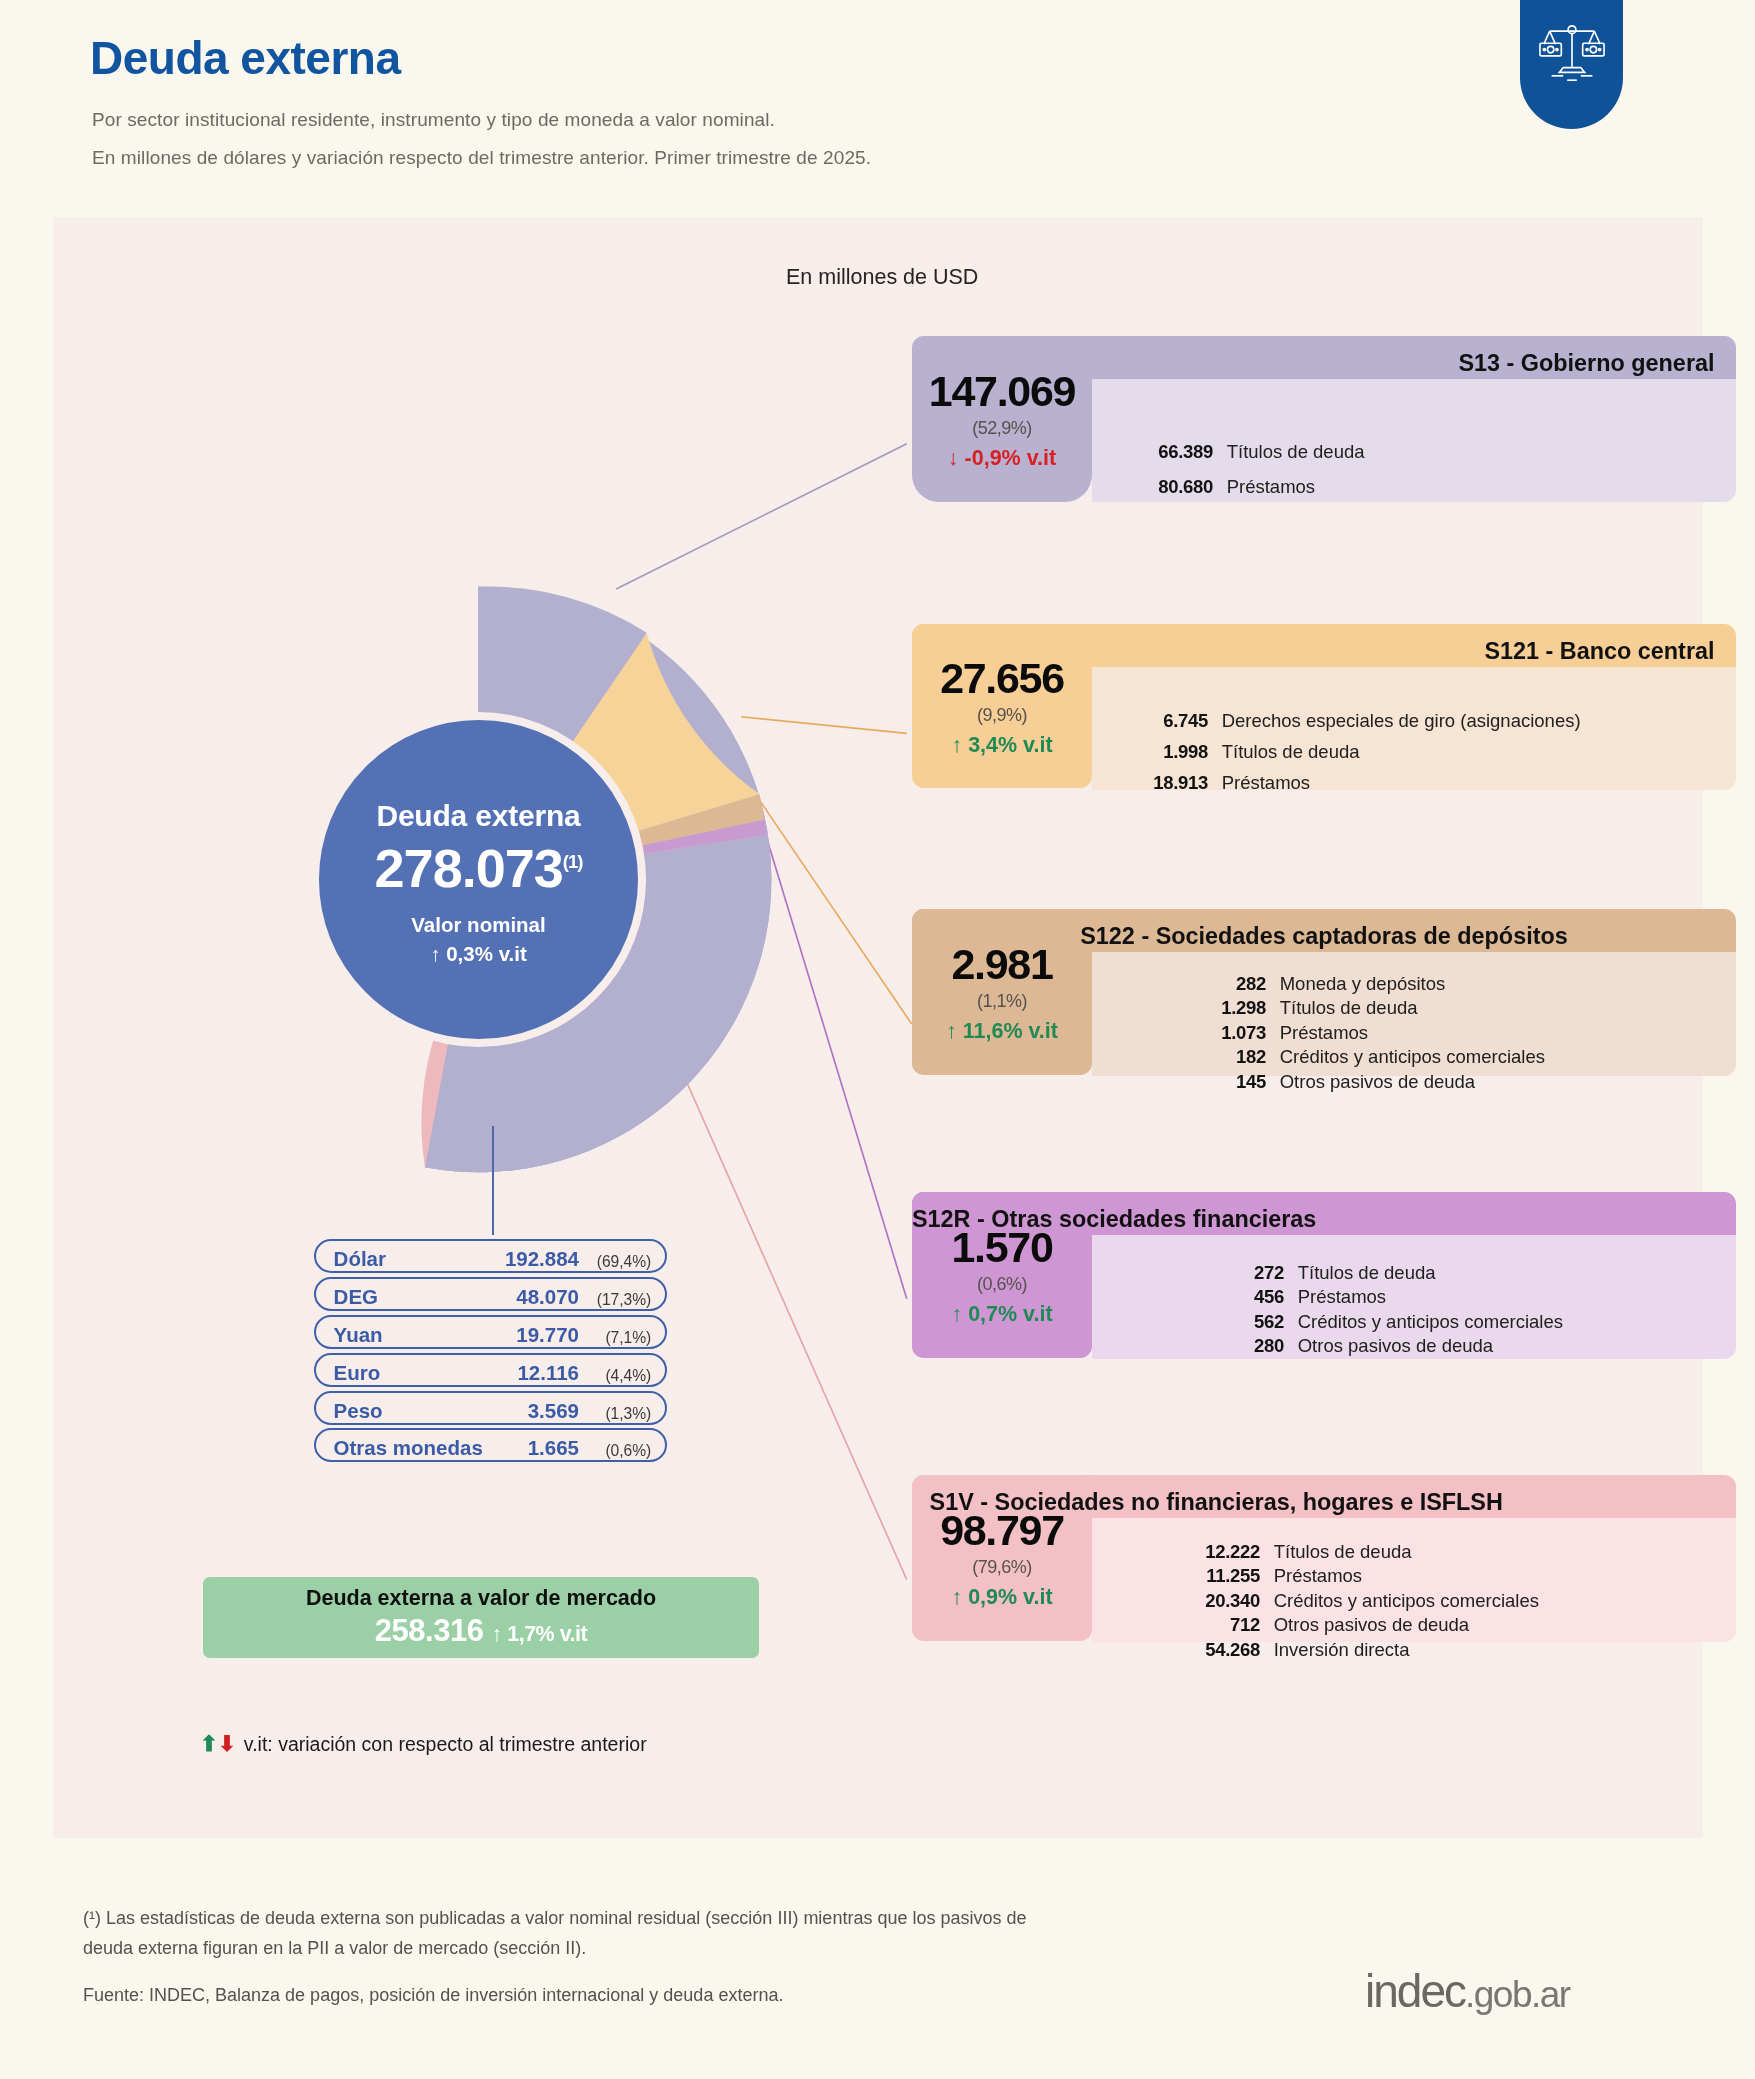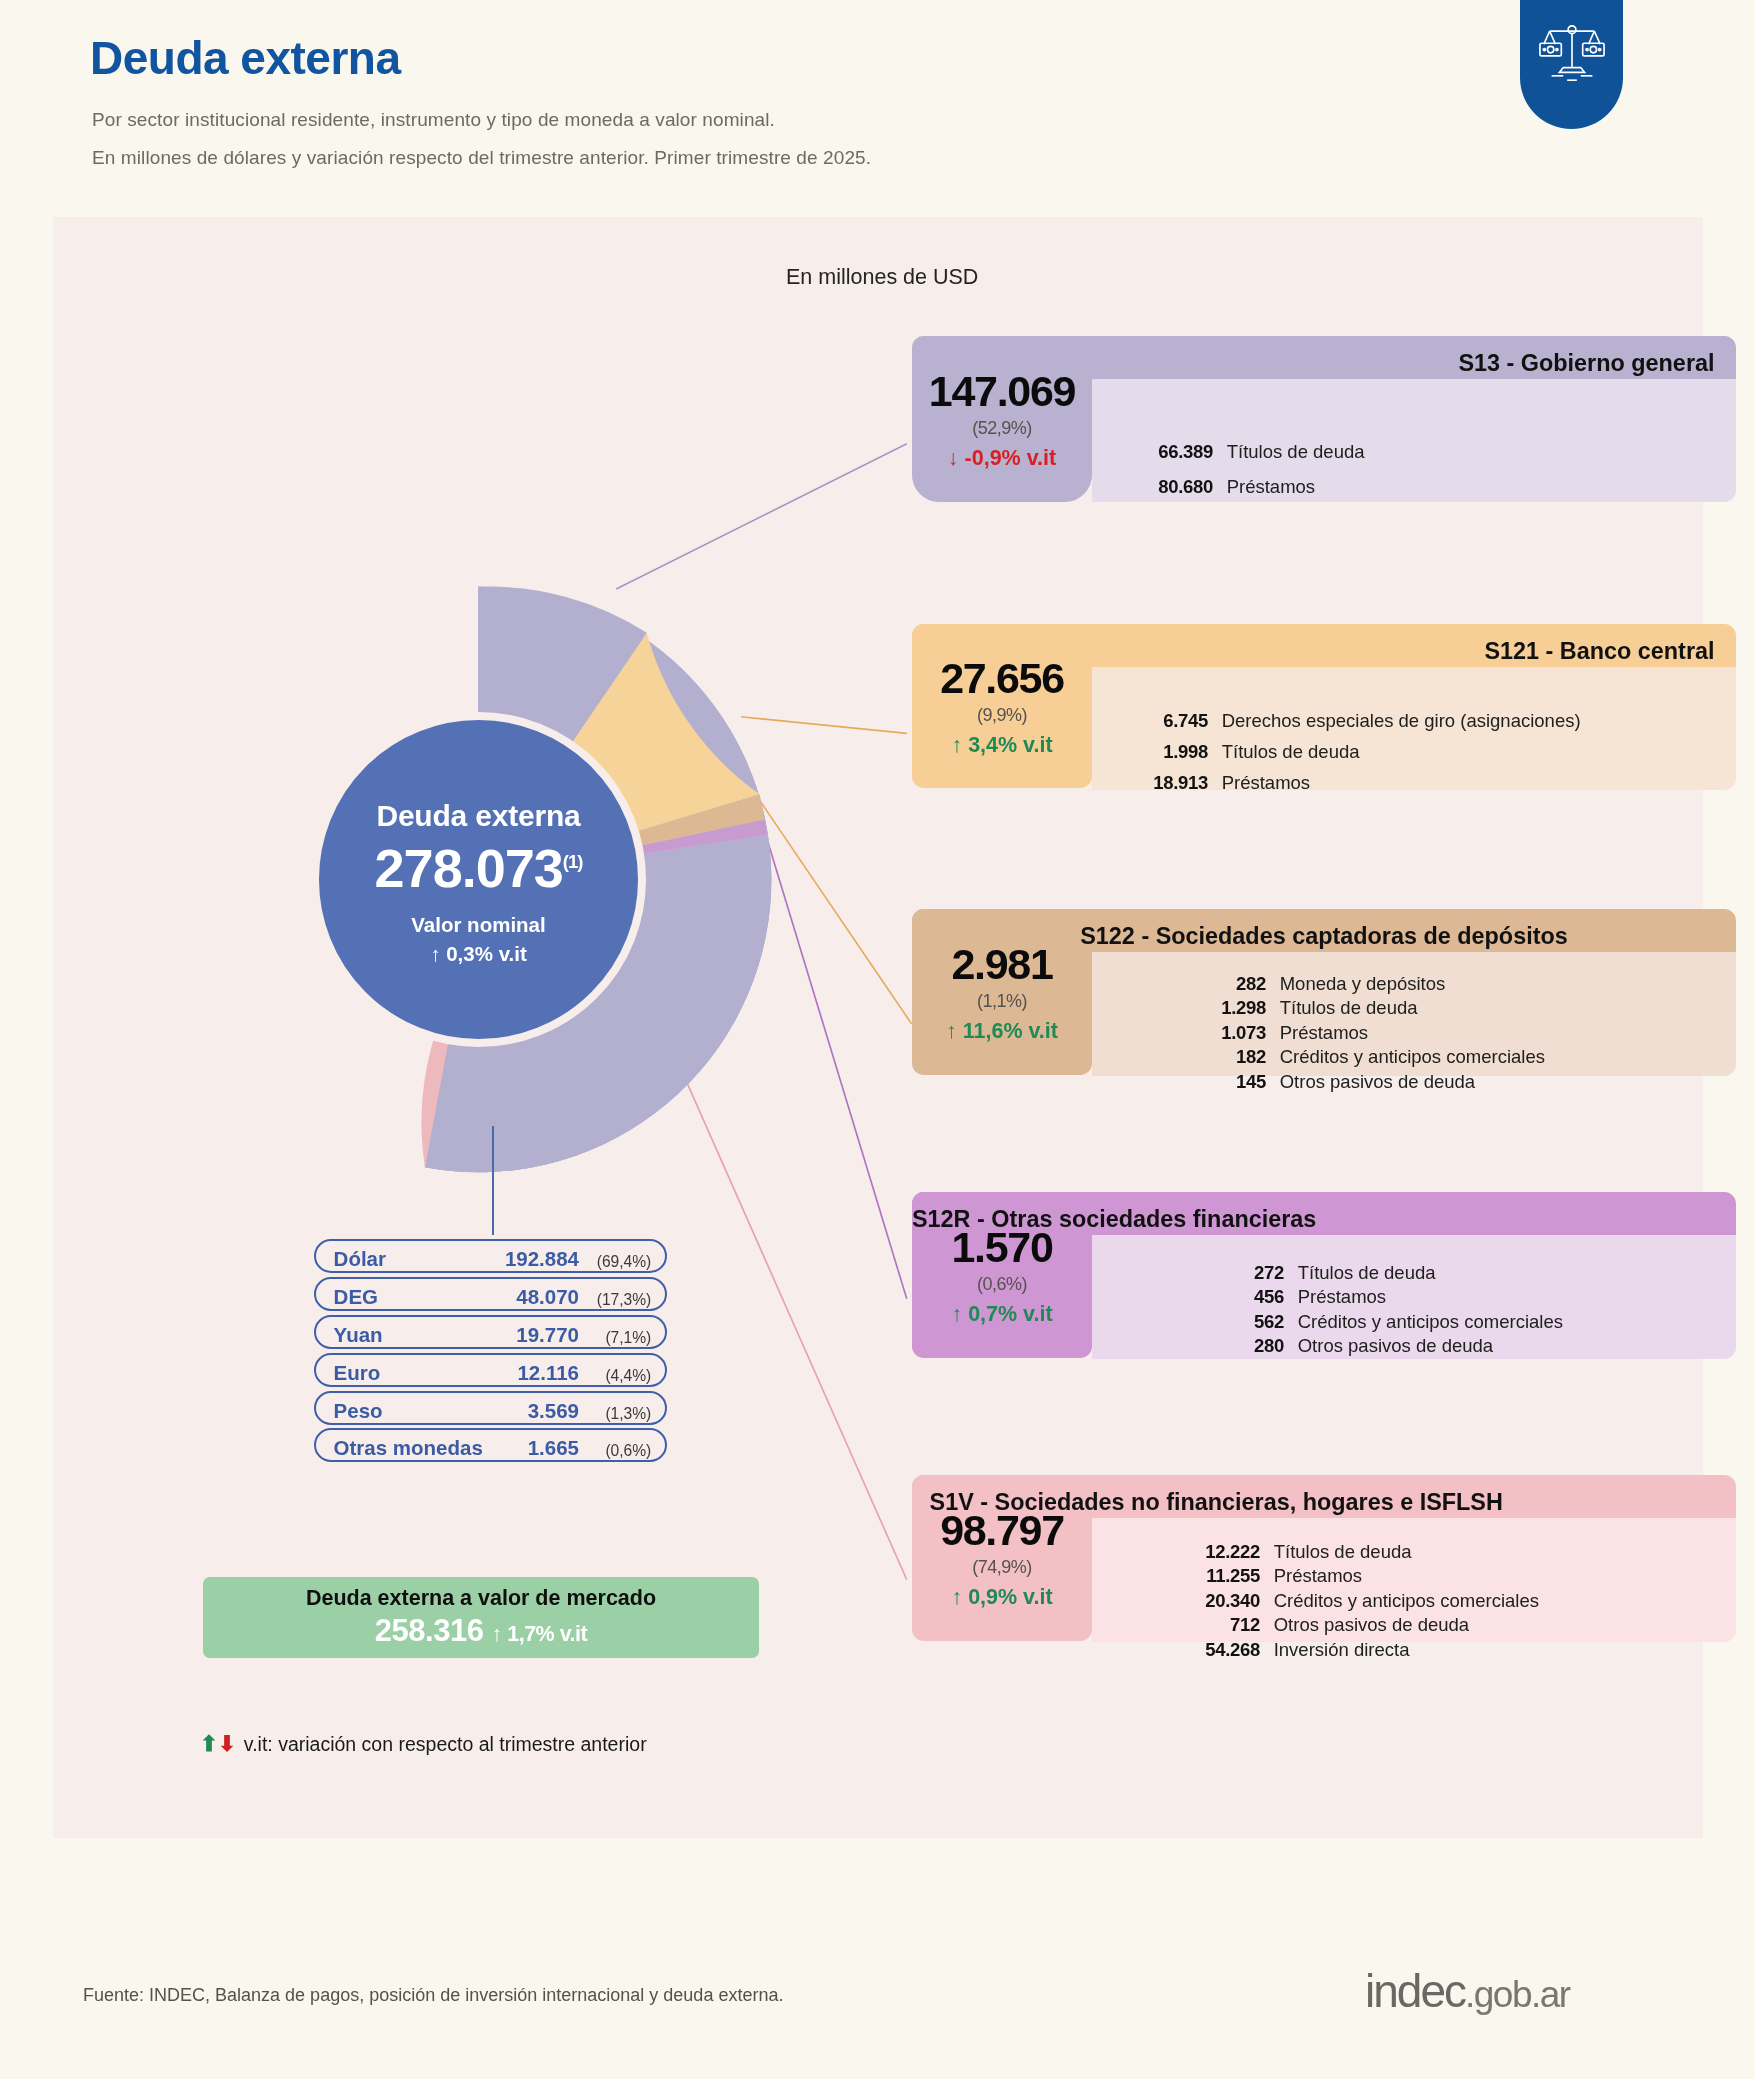--- a/index.html
+++ b/index.html
@@ -302,21 +302,21 @@
             <div class="lbl">Otros pasivos de deuda</div>
           </div>
         </div>
       </div>
       <div class="panel" style="left: 912px; top: 1475px; width: 824px; height: 168px;">
         <div class="body" style="width: 644px; height: 138px; background: rgb(251, 226, 229);"></div>
         <div style="position: absolute; left: 0px; top: 0px; width: 824px; height: 43px; background: rgb(242, 192, 197); border-radius: 11.7px 11.7px 0px 0px; z-index: 1;"></div>
         <div class="ptitle left">S1V - Sociedades no financieras, hogares e ISFLSH</div>
         <div class="badge" style="height: 166px; background: rgb(242, 192, 197);">
           <div class="bval">98.797</div>
-          <div class="bpct">(74,9%)</div>
+          <div class="bpct">(79,6%)</div>
           <div class="bvit up">↑ 0,9% v.it</div>
         </div>
         <div class="rows" style="left: 241px; top: 66px;">
           <div class="row" style="height: 24.4px;">
             <div class="num" style="width: 107px;">12.222</div>
             <div class="lbl">Títulos de deuda</div>
           </div>
           <div class="row" style="height: 24.4px;">
             <div class="num" style="width: 107px;">11.255</div>
             <div class="lbl">Préstamos</div>
@@ -374,17 +374,21 @@
     <div class="mt">Deuda externa a valor de mercado</div>
     <div class="mv"><span>258.316</span> <span class="small">↑ 1,7% v.it</span></div>
   </div>
 
   <div class="legend">
     <span class="ar-up">⬆</span>
       <span class="ar-dn">⬇</span>
       <span>v.it: variación con respecto al trimestre anterior</span>
   </div>
 
+  <div class="foot1">
+    <div>(¹) Las estadísticas de deuda externa son publicadas a valor nominal residual (sección III) mientras que los pasivos de</div>
+    <div>deuda externa figuran en la PII a valor de mercado (sección II).</div>
+  </div>
   <div class="foot2">Fuente: INDEC, Balanza de pagos, posición de inversión internacional y deuda externa.</div>
   <div class="brand"><span>indec</span><span class="b2">.gob.ar</span></div>
 
 </div>
 
 
 </body></html>

